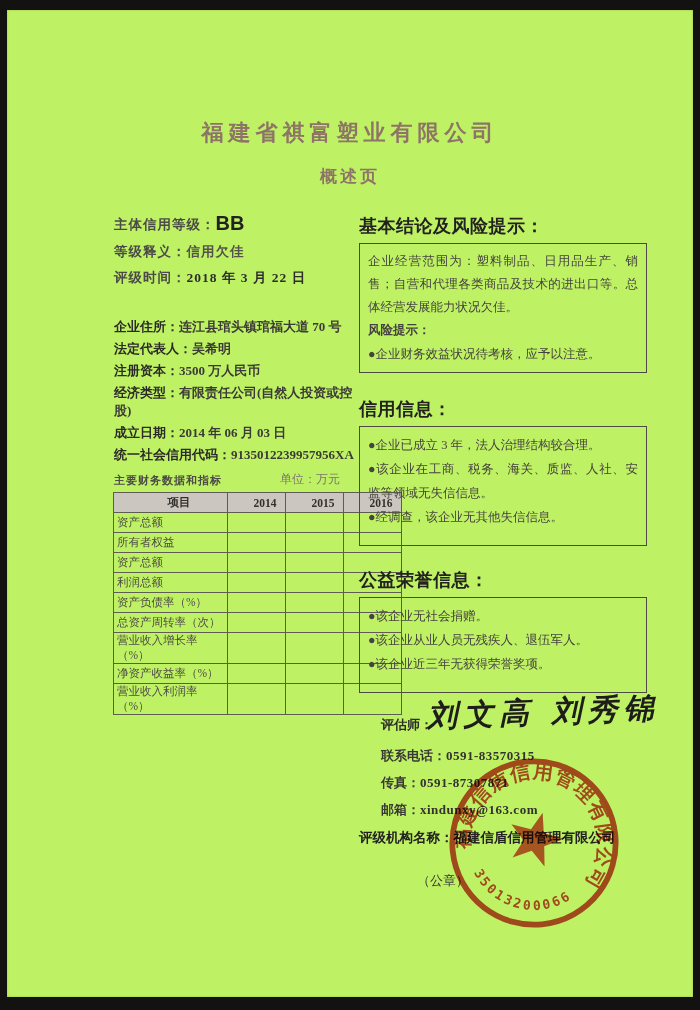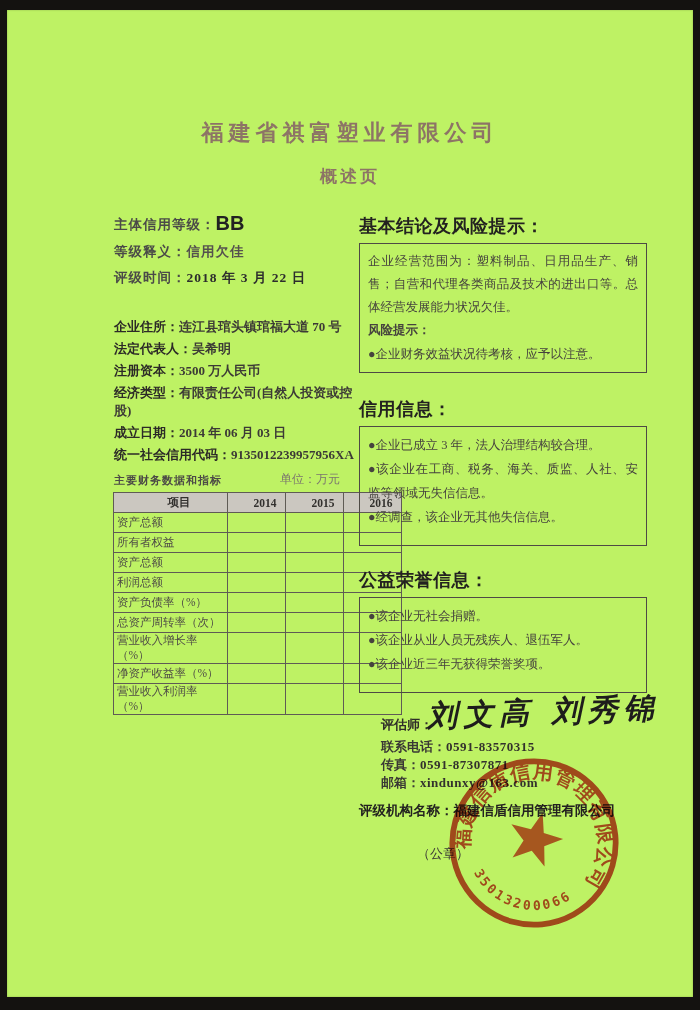--- a/index.html
+++ b/index.html
@@ -55,21 +55,21 @@
   
   .footer{position:absolute;left:352px;top:684px;width:310px;font-size:13px;color:#2e2c29;}
   .sig-row{position:relative;height:44px;}
   .sig-label{position:absolute;left:22px;top:22px;font-weight:bold;}
   .signature{
     position:absolute;left:68px;top:-2px;width:240px;
     font-family:"DejaVu Serif","Liberation Serif",serif;
     font-style:italic;font-size:30px;font-weight:bold;color:#1e1d1c;
     letter-spacing:6px;transform:rotate(-2deg);white-space:nowrap;
   }
-  .foot-row{padding-left:22px;font-weight:bold;color:#3a3835;}
+  .foot-row{padding-left:22px;margin-top:9px;font-weight:bold;color:#3a3835;}
   .foot-row .v{font-weight:bold;color:#33312d;letter-spacing:.5px;}
   .agency-row{margin-top:10px;font-weight:bold;color:#232220;font-size:13.5px;}
   .seal-note{margin-top:25px;padding-left:58px;font-weight:normal;color:#3a3835;}
   
   .seal{
     position:absolute;left:438px;top:744px;width:178px;height:178px;
     mix-blend-mode:multiply;opacity:.9;z-index:6;transform:rotate(6deg);
   }
 </style>
 </head>

